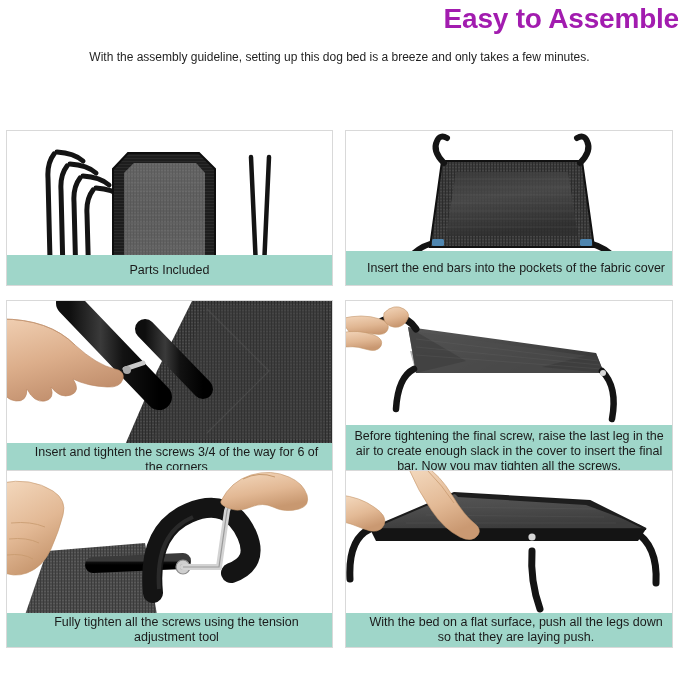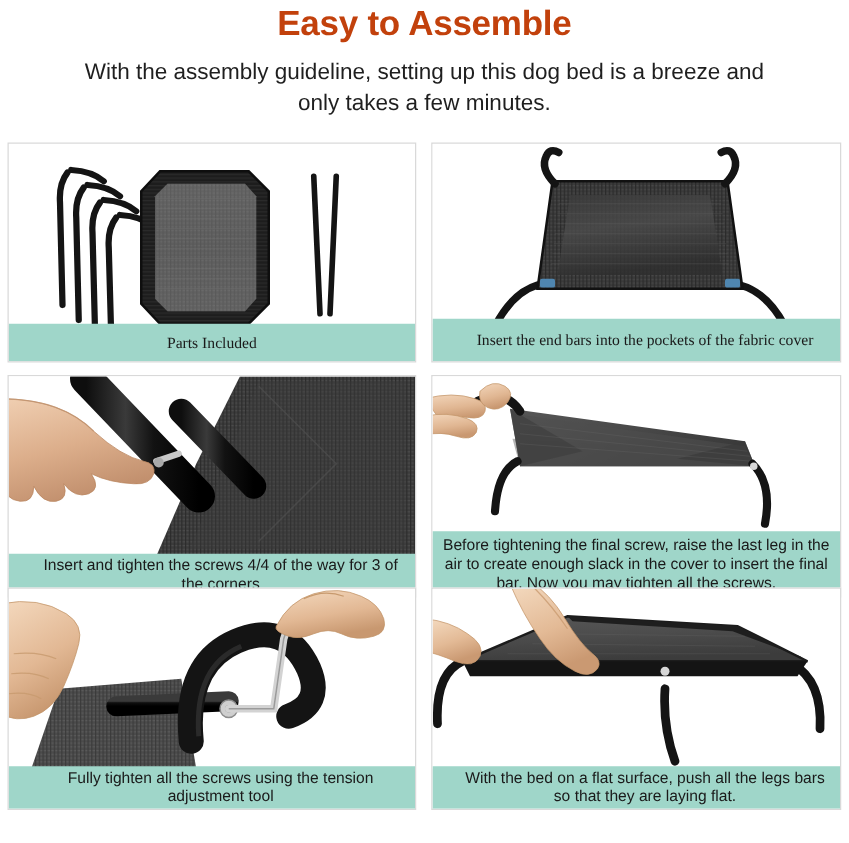--- a/index.html
+++ b/index.html
@@ -14,27 +14,27 @@
     font-family: "Liberation Sans", sans-serif;
     color: #1a1a1a;
     -webkit-font-smoothing: antialiased;
   }
 
   
   #header { width: 679px; padding-top: 2px; }
   #page-title {
     font-size: 28px;
     font-weight: bold;
-    text-align: center;
+    text-align: right;
     letter-spacing: -0.2px;
     line-height: 34px;
-    color: #c2410c;
+    color: #a21caf;
   }
   #page-subtitle {
-    font-size: 18px;
+    font-size: 12px;
     font-weight: normal;
     text-align: center;
     line-height: 25px;
     color: #1f1f1f;
     margin-top: 9px;
     padding: 0 60px;
   }
 
   
   #steps-grid {
@@ -46,21 +46,21 @@
   }
   .step-panel {
     position: absolute;
     border: 1px solid #d9d9d9;
     background: #ffffff;
     box-sizing: border-box;
     overflow: hidden;
   }
   .panel-col-left  { left: 0px;   width: 327px; }
   .panel-col-right { left: 339px; width: 328px; }
-  .panel-row-1 { top: 0px;   height: 176px; font-family: Liberation Serif, serif; }
+  .panel-row-1 { top: 16px;   height: 156px; }
   .panel-row-2 { top: 186px; height: 178px; }
   .panel-row-3 { top: 356px; height: 178px; }
 
   .panel-photo {
     position: absolute;
     left: 0; right: 0; top: 0;
     background: #ffffff;
     overflow: hidden;
   }
   .panel-caption {
@@ -239,21 +239,21 @@
           <line x1="118" y1="68" x2="136" y2="62" stroke="#c9c9c9" stroke-width="5" stroke-linecap="round"></line>
           <circle cx="120" cy="69" r="4" fill="#a9a9a9"></circle>
         </g>
 
         <g fill="url(#skinC)" stroke="#b9855f" stroke-width="0.6">
           <path d="M-6 18 q48 0 74 26 q22 20 40 24 q10 2 8 10 q-3 9 -16 8 q-20 -1 -34 -8 q8 12 -2 16 q-11 4 -20 -8 q4 12 -6 14 q-11 2 -18 -12 q0 13 -11 12 q-12 -1 -15 -16 L-6 60 Z"></path>
         </g>
         <path d="M-6 18 q48 0 74 26" fill="none" stroke="#c1916c" stroke-width="1" opacity="0.7"></path>
       </svg>
     </div>
-    <div class="panel-caption cap-2line">Insert and tighten the screws 4/4 of the way for 3 of the corners</div>
+    <div class="panel-caption cap-2line">Insert and tighten the screws 3/4 of the way for 6 of the corners</div>
   </div>
 
   <div class="step-panel panel-col-right panel-row-2">
     <div class="panel-photo photo-h-130">
       <svg class="art" viewBox="0 0 326 130" preserveAspectRatio="none">
         <defs>
           <linearGradient id="meshD" x1="0" y1="0" x2="1" y2="0.5">
             <stop offset="0" stop-color="#575757"></stop>
             <stop offset="0.5" stop-color="#4a4a4a"></stop>
             <stop offset="1" stop-color="#3a3a3a"></stop>
@@ -388,16 +388,16 @@
         </g>
         <circle cx="186" cy="66" r="3.6" fill="#d6d6d6"></circle>
 
         <g fill="url(#skinF)" stroke="#c49569" stroke-width="0.6">
           <path d="M78 -6 q16 10 28 30 q12 20 22 28 q8 6 4 12 q-6 8 -18 2 q-16 -8 -28 -26 q-14 -20 -24 -44 Z"></path>
           <path d="M-6 24 q20 2 34 12 q14 9 10 18 q-5 10 -20 4 q-14 -6 -24 -8 Z"></path>
         </g>
         <path d="M82 0 q14 14 26 32" fill="none" stroke="#c99b70" stroke-width="1" opacity="0.8"></path>
       </svg>
     </div>
-    <div class="panel-caption cap-2line">With the bed on a flat surface, push all the legs bars so that they are laying flat.</div>
+    <div class="panel-caption cap-2line">With the bed on a flat surface, push all the legs down so that they are laying push.</div>
   </div>
 
 </div>
 
 </body></html>

